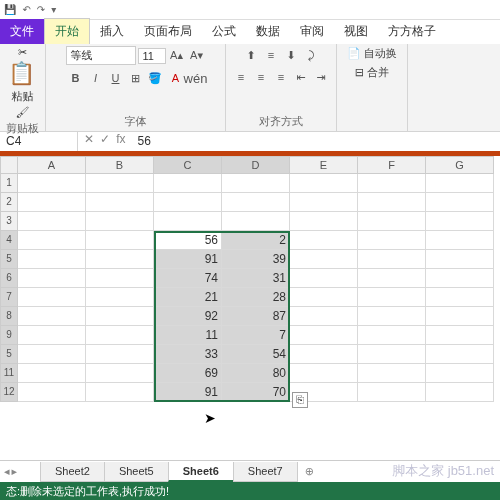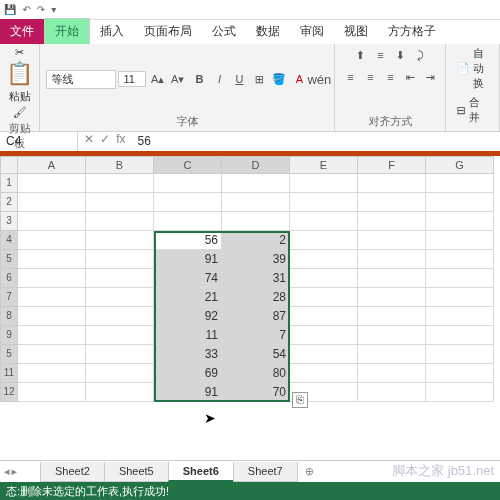--- a/index.html
+++ b/index.html
@@ -1,30 +1,30 @@
 <!DOCTYPE html>
 <html><head>
 <meta charset="utf-8">
 <style>
 *{margin:0;padding:0;box-sizing:border-box;font-family:"Microsoft YaHei",sans-serif}
 body{background:#fff;font-size:11px;color:#333;width:500px;height:500px;overflow:hidden}
 .qat{height:20px;background:#fff;border-bottom:1px solid #ddd;display:flex;align-items:center;padding:0 4px;gap:6px}
 .qat span{color:#666;font-size:10px}
 .tabs{height:24px;background:#fff;display:flex;align-items:flex-end}
 .tab{padding:4px 10px;font-size:12px;color:#333;cursor:pointer}
-.tab.file{background:#be185d;color:#fff}
-.tab.active{background:#86efac;border:1px solid #ccc;border-bottom:none;color:#217346}
+.tab.file{background:#6d28d9;color:#fff}
+.tab.active{background:#fef9c3;border:1px solid #ccc;border-bottom:none;color:#217346}
 .ribbon{background:#f3f3f3;border-bottom:1px solid #d4d4d4;height:88px;display:flex}
 .rgroup{border-right:1px solid #d4d4d4;display:flex;flex-direction:column;justify-content:space-between;padding:2px 6px 0}
 .rgroup .content{display:flex;gap:4px;flex:1;align-items:center}
 .rgroup .label{text-align:center;font-size:11px;color:#666;padding:2px 0}
 .clipboard .content{flex-direction:column;gap:2px;justify-content:center}
 .paste-ic{font-size:22px}
 .mini-ic{display:flex;gap:2px;font-size:11px}
-.font-controls{display:flex;flex-direction:row;gap:3px}
+.font-controls{display:flex;flex-direction:column;gap:3px}
 .font-row{display:flex;gap:2px;align-items:center}
 .fsel{border:1px solid #ccc;background:#fff;padding:1px 4px;font-size:11px}
 .fname{width:70px}
 .fsize{width:28px}
 .fbtn{width:18px;height:18px;display:flex;align-items:center;justify-content:center;font-size:11px;color:#555;cursor:pointer}
 .align-controls{display:flex;flex-direction:column;gap:3px}
 .align-row{display:flex;gap:2px}
 .abox{width:18px;height:18px;border:1px solid transparent;display:flex;align-items:center;justify-content:center;font-size:11px;color:#555}
 .extra{display:flex;flex-direction:column;gap:3px;font-size:11px;color:#444;padding:0 4px}
 .extra div{display:flex;align-items:center;gap:3px}

